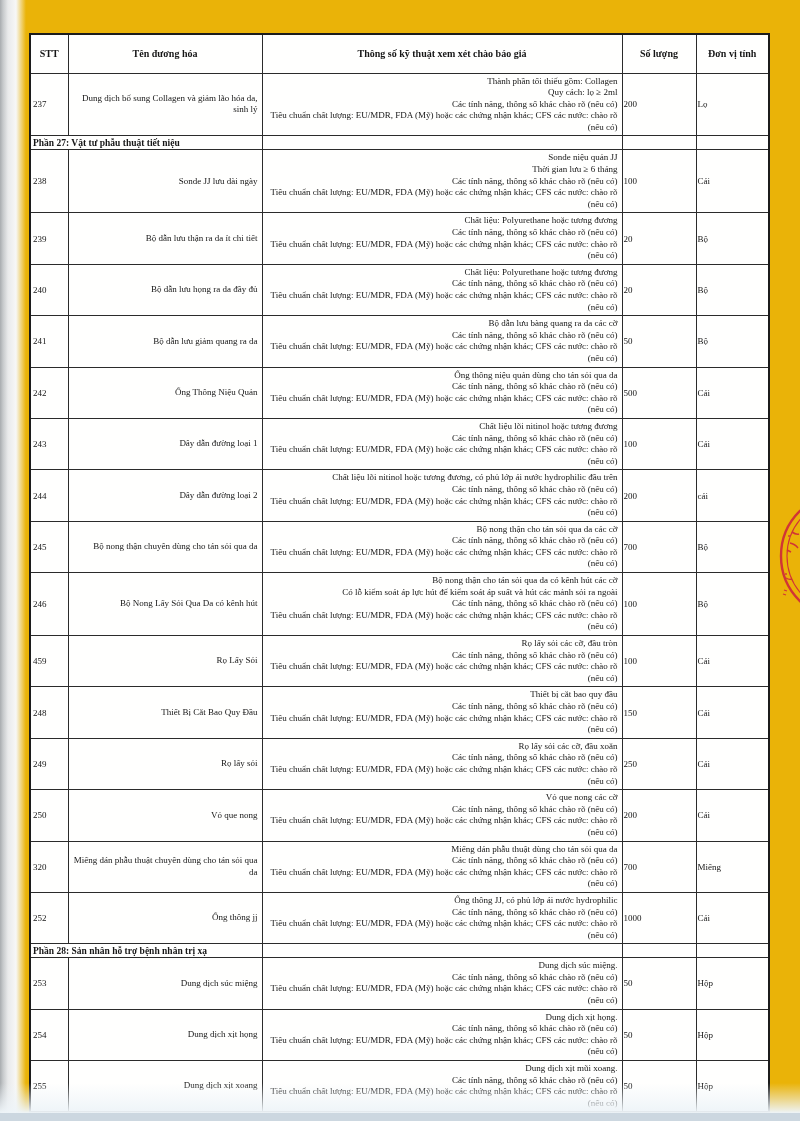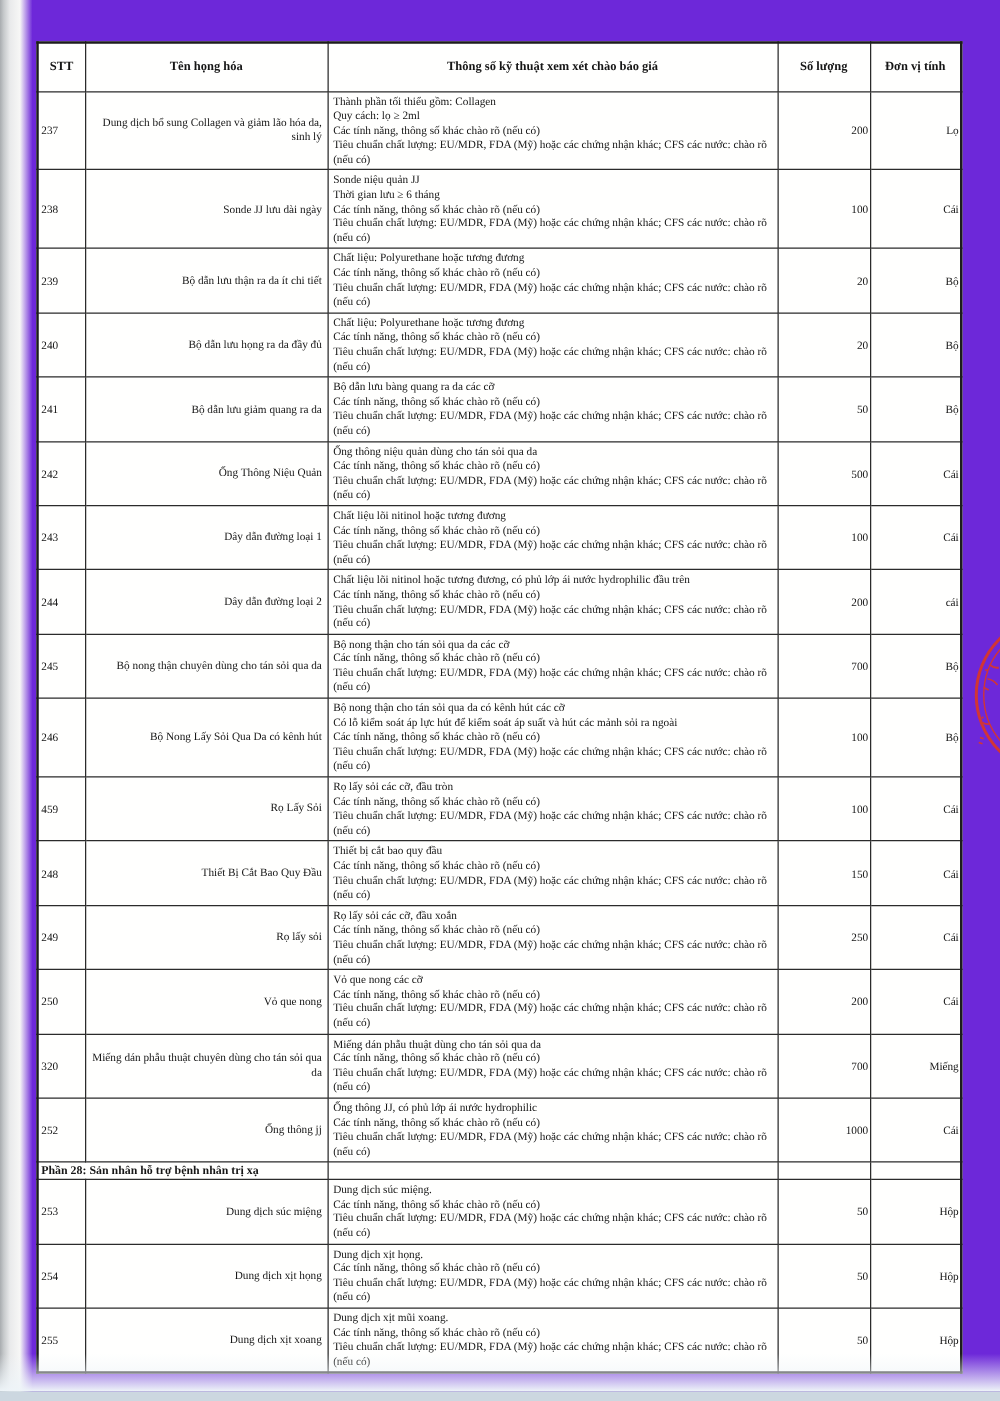--- a/index.html
+++ b/index.html
@@ -6,21 +6,21 @@
   html, body { margin: 0; padding: 0; }
   body {
     width: 800px; height: 1121px;
     background: #fcfcfb;
     font-family: "Liberation Serif", "DejaVu Serif", serif;
     position: relative;
     overflow: hidden;
   }
   .page {
     position: absolute; inset: 0;
-    background: #6d28d9;
+    background: #eab308;
   }
   
   .edge-left {
     position: absolute; left: 0; top: 0; bottom: 0; width: 26px;
     background: linear-gradient(to right, #a8acaf 0px, #c6c9cb 3px, #e9eaeb 8px, #f7f7f6 16px, rgba(253,253,252,0) 26px);
   }
   .edge-bottom-tint {
     position: absolute; left: 0; right: 0; bottom: 8px; height: 30px;
     background: linear-gradient(to bottom, rgba(243,247,250,0), #eef4f8);
   }
@@ -59,28 +59,28 @@
   td.name {
     font-size: 9px;
     line-height: 11.5px;
     text-align: right;
     vertical-align: middle;
     padding: 1px 4px;
   }
   td.spec {
     font-size: 9px;
     line-height: 11.6px;
-    text-align: left;
+    text-align: right;
     vertical-align: middle;
     padding: 2px 4px;
   }
   td.spec .line { display: block; }
   td.qty, td.unit {
     font-size: 9px;
-    text-align: right;
+    text-align: left;
     vertical-align: middle;
     padding: 1px;
   }
   tr.section-row td.section {
     font-weight: bold;
     font-size: 9.5px;
     height: 14px;
     padding: 0 2px;
     text-align: left;
     vertical-align: middle;
@@ -101,38 +101,44 @@
     <colgroup>
       <col style="width:38px">
       <col style="width:194px">
       <col style="width:360px">
       <col style="width:74px">
       <col style="width:73px">
     </colgroup>
     <thead>
       <tr id="head-row">
           <th>STT</th>
-          <th>Tên họng hóa</th>
+          <th>Tên đương hóa</th>
           <th>Thông số kỹ thuật xem xét chào báo giá</th>
           <th>Số lượng</th>
           <th>Đơn vị tính</th>
         </tr>
     </thead>
     <tbody id="body-rows">
         <tr>
           <td class="stt">237</td>
           <td class="name">Dung dịch bổ sung Collagen và giảm lão hóa da, sinh lý</td>
           <td class="spec">
             <span class="line">Thành phần tối thiểu gồm: Collagen</span>
             <span class="line">Quy cách: lọ ≥ 2ml</span>
             <span class="line">Các tính năng, thông số khác chào rõ (nếu có)</span>
             <span class="line">Tiêu chuẩn chất lượng: EU/MDR, FDA (Mỹ) hoặc các chứng nhận khác; CFS các nước: chào rõ (nếu có)</span>
           </td>
           <td class="qty">200</td>
           <td class="unit">Lọ</td>
+        </tr>
+        <tr class="section-row">
+          <td colspan="2" class="section">Phần 27: Vật tư phẫu thuật tiết niệu</td>
+          <td class="empty"></td>
+          <td class="empty"></td>
+          <td class="empty"></td>
         </tr>
         <tr>
           <td class="stt">238</td>
           <td class="name">Sonde JJ lưu dài ngày</td>
           <td class="spec">
             <span class="line">Sonde niệu quản JJ</span>
             <span class="line">Thời gian lưu ≥ 6 tháng</span>
             <span class="line">Các tính năng, thông số khác chào rõ (nếu có)</span>
             <span class="line">Tiêu chuẩn chất lượng: EU/MDR, FDA (Mỹ) hoặc các chứng nhận khác; CFS các nước: chào rõ (nếu có)</span>
           </td>

